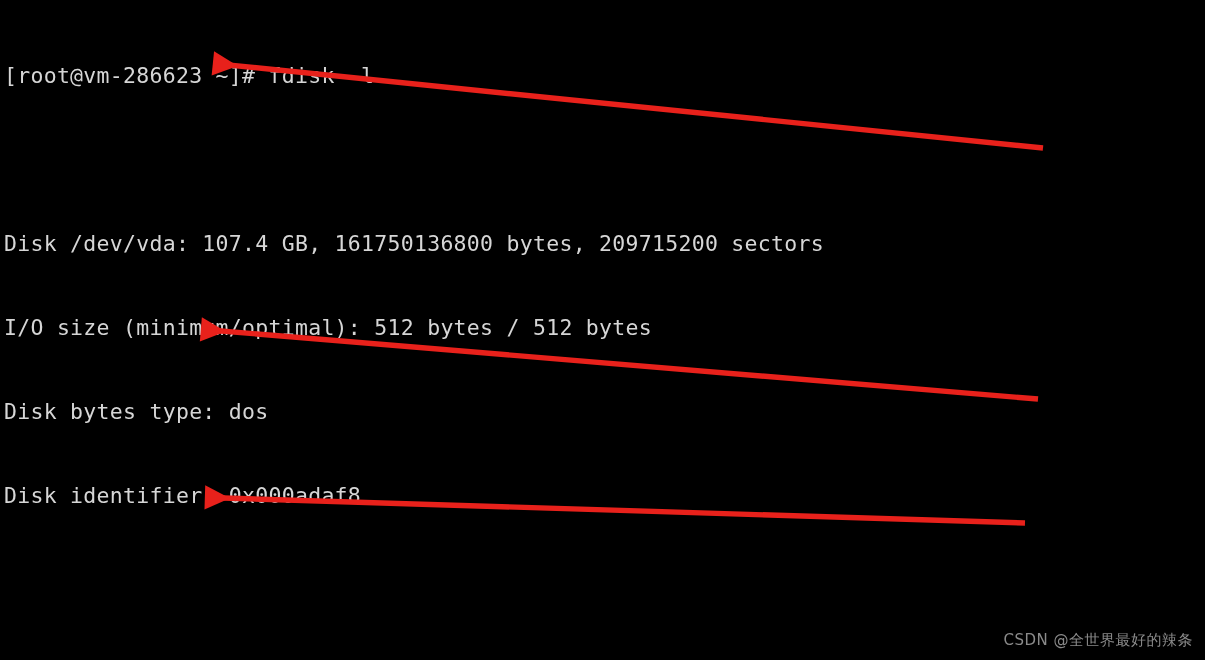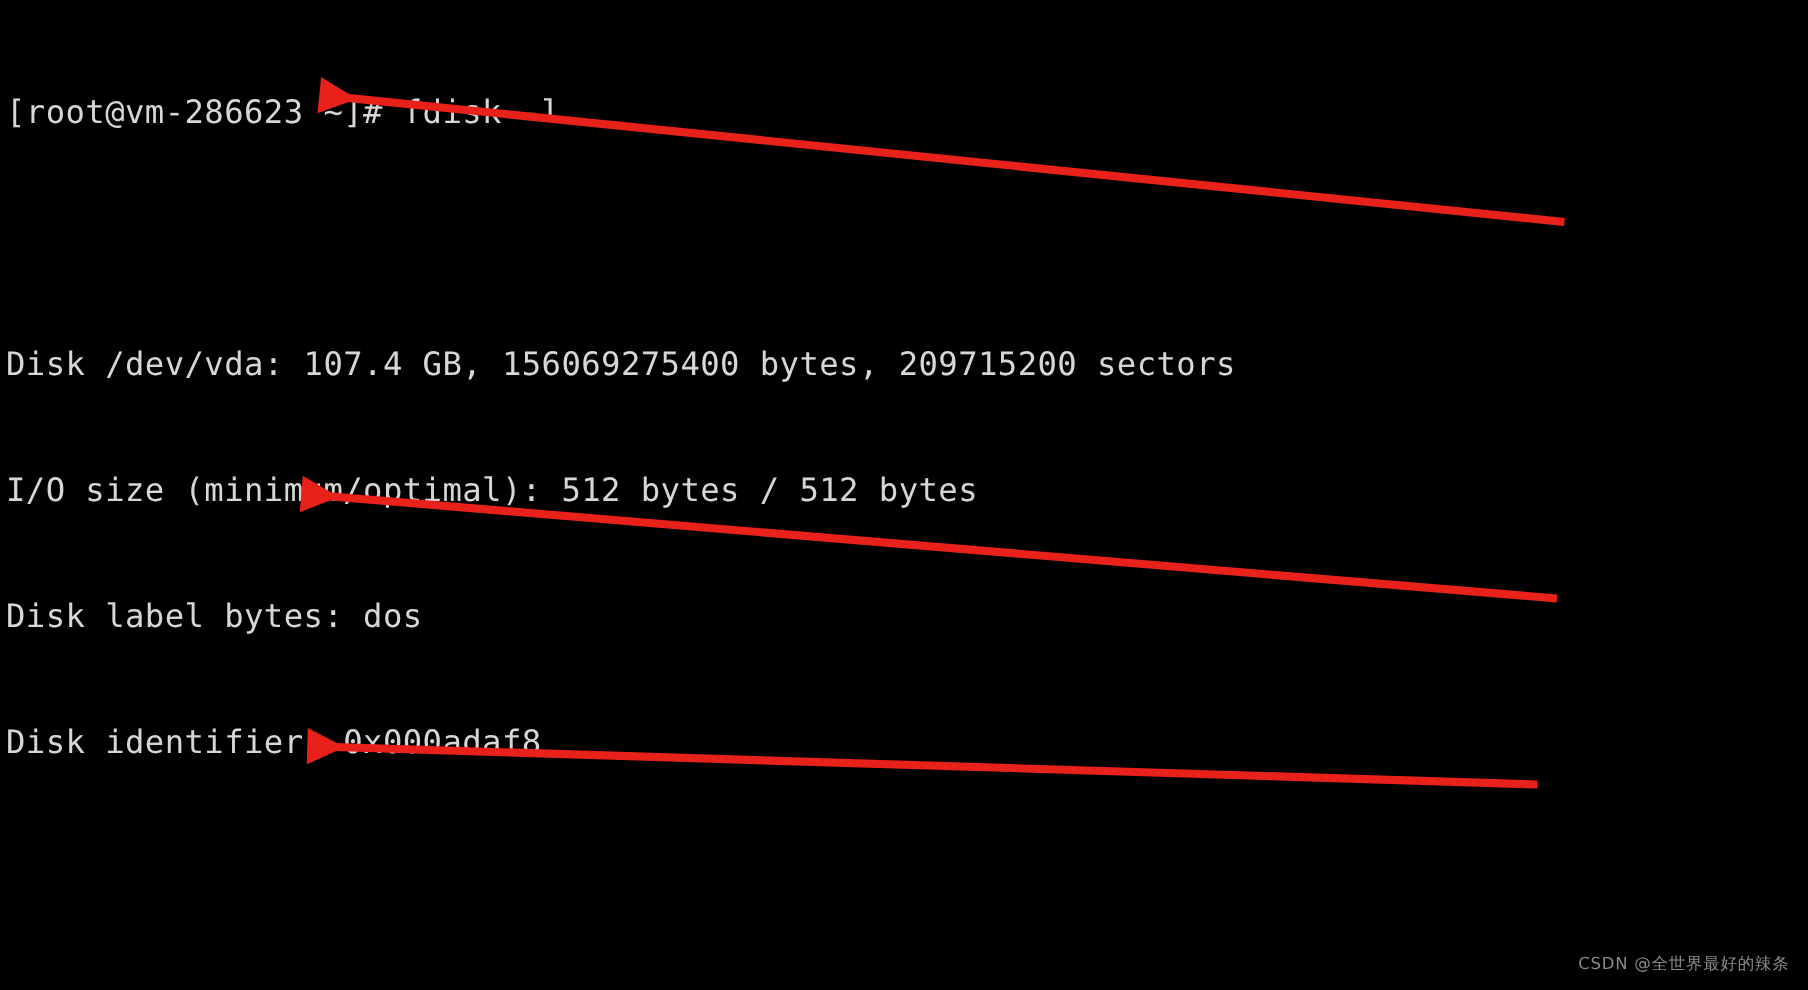--- a/index.html
+++ b/index.html
@@ -45,37 +45,37 @@
     top: 0;
     width: 1205px;
     height: 660px;
     pointer-events: none;
   }
   #watermark {
     position: absolute;
     right: 12px;
     bottom: 10px;
     font-family: "DejaVu Sans", "Liberation Sans", sans-serif;
-    font-size: 11px;
+    font-size: 15px;
     color: #8a8a8a;
     letter-spacing: 0.5px;
     white-space: pre;
   }
 </style>
 </head>
 <body>
 
 <div id="screen">
 
   <div id="terminal">
     <span class="tline">[root@vm-286623 ~]# fdisk -l</span>
     <span class="tline blank"></span>
-    <span class="tline">Disk /dev/vda: 107.4 GB, 156069275400 bytes, 209715200 sectors</span>
+    <span class="tline">Disk /dev/vda: 107.4 GB, 161750136800 bytes, 209715200 sectors</span>
     <span class="tline">I/O size (minimum/optimal): 512 bytes / 512 bytes</span>
-    <span class="tline">Disk label bytes: dos</span>
+    <span class="tline">Disk bytes type: dos</span>
     <span class="tline">Disk identifier: 0x000adaf8</span>
     
     
     
     
     
     
     
     
     

